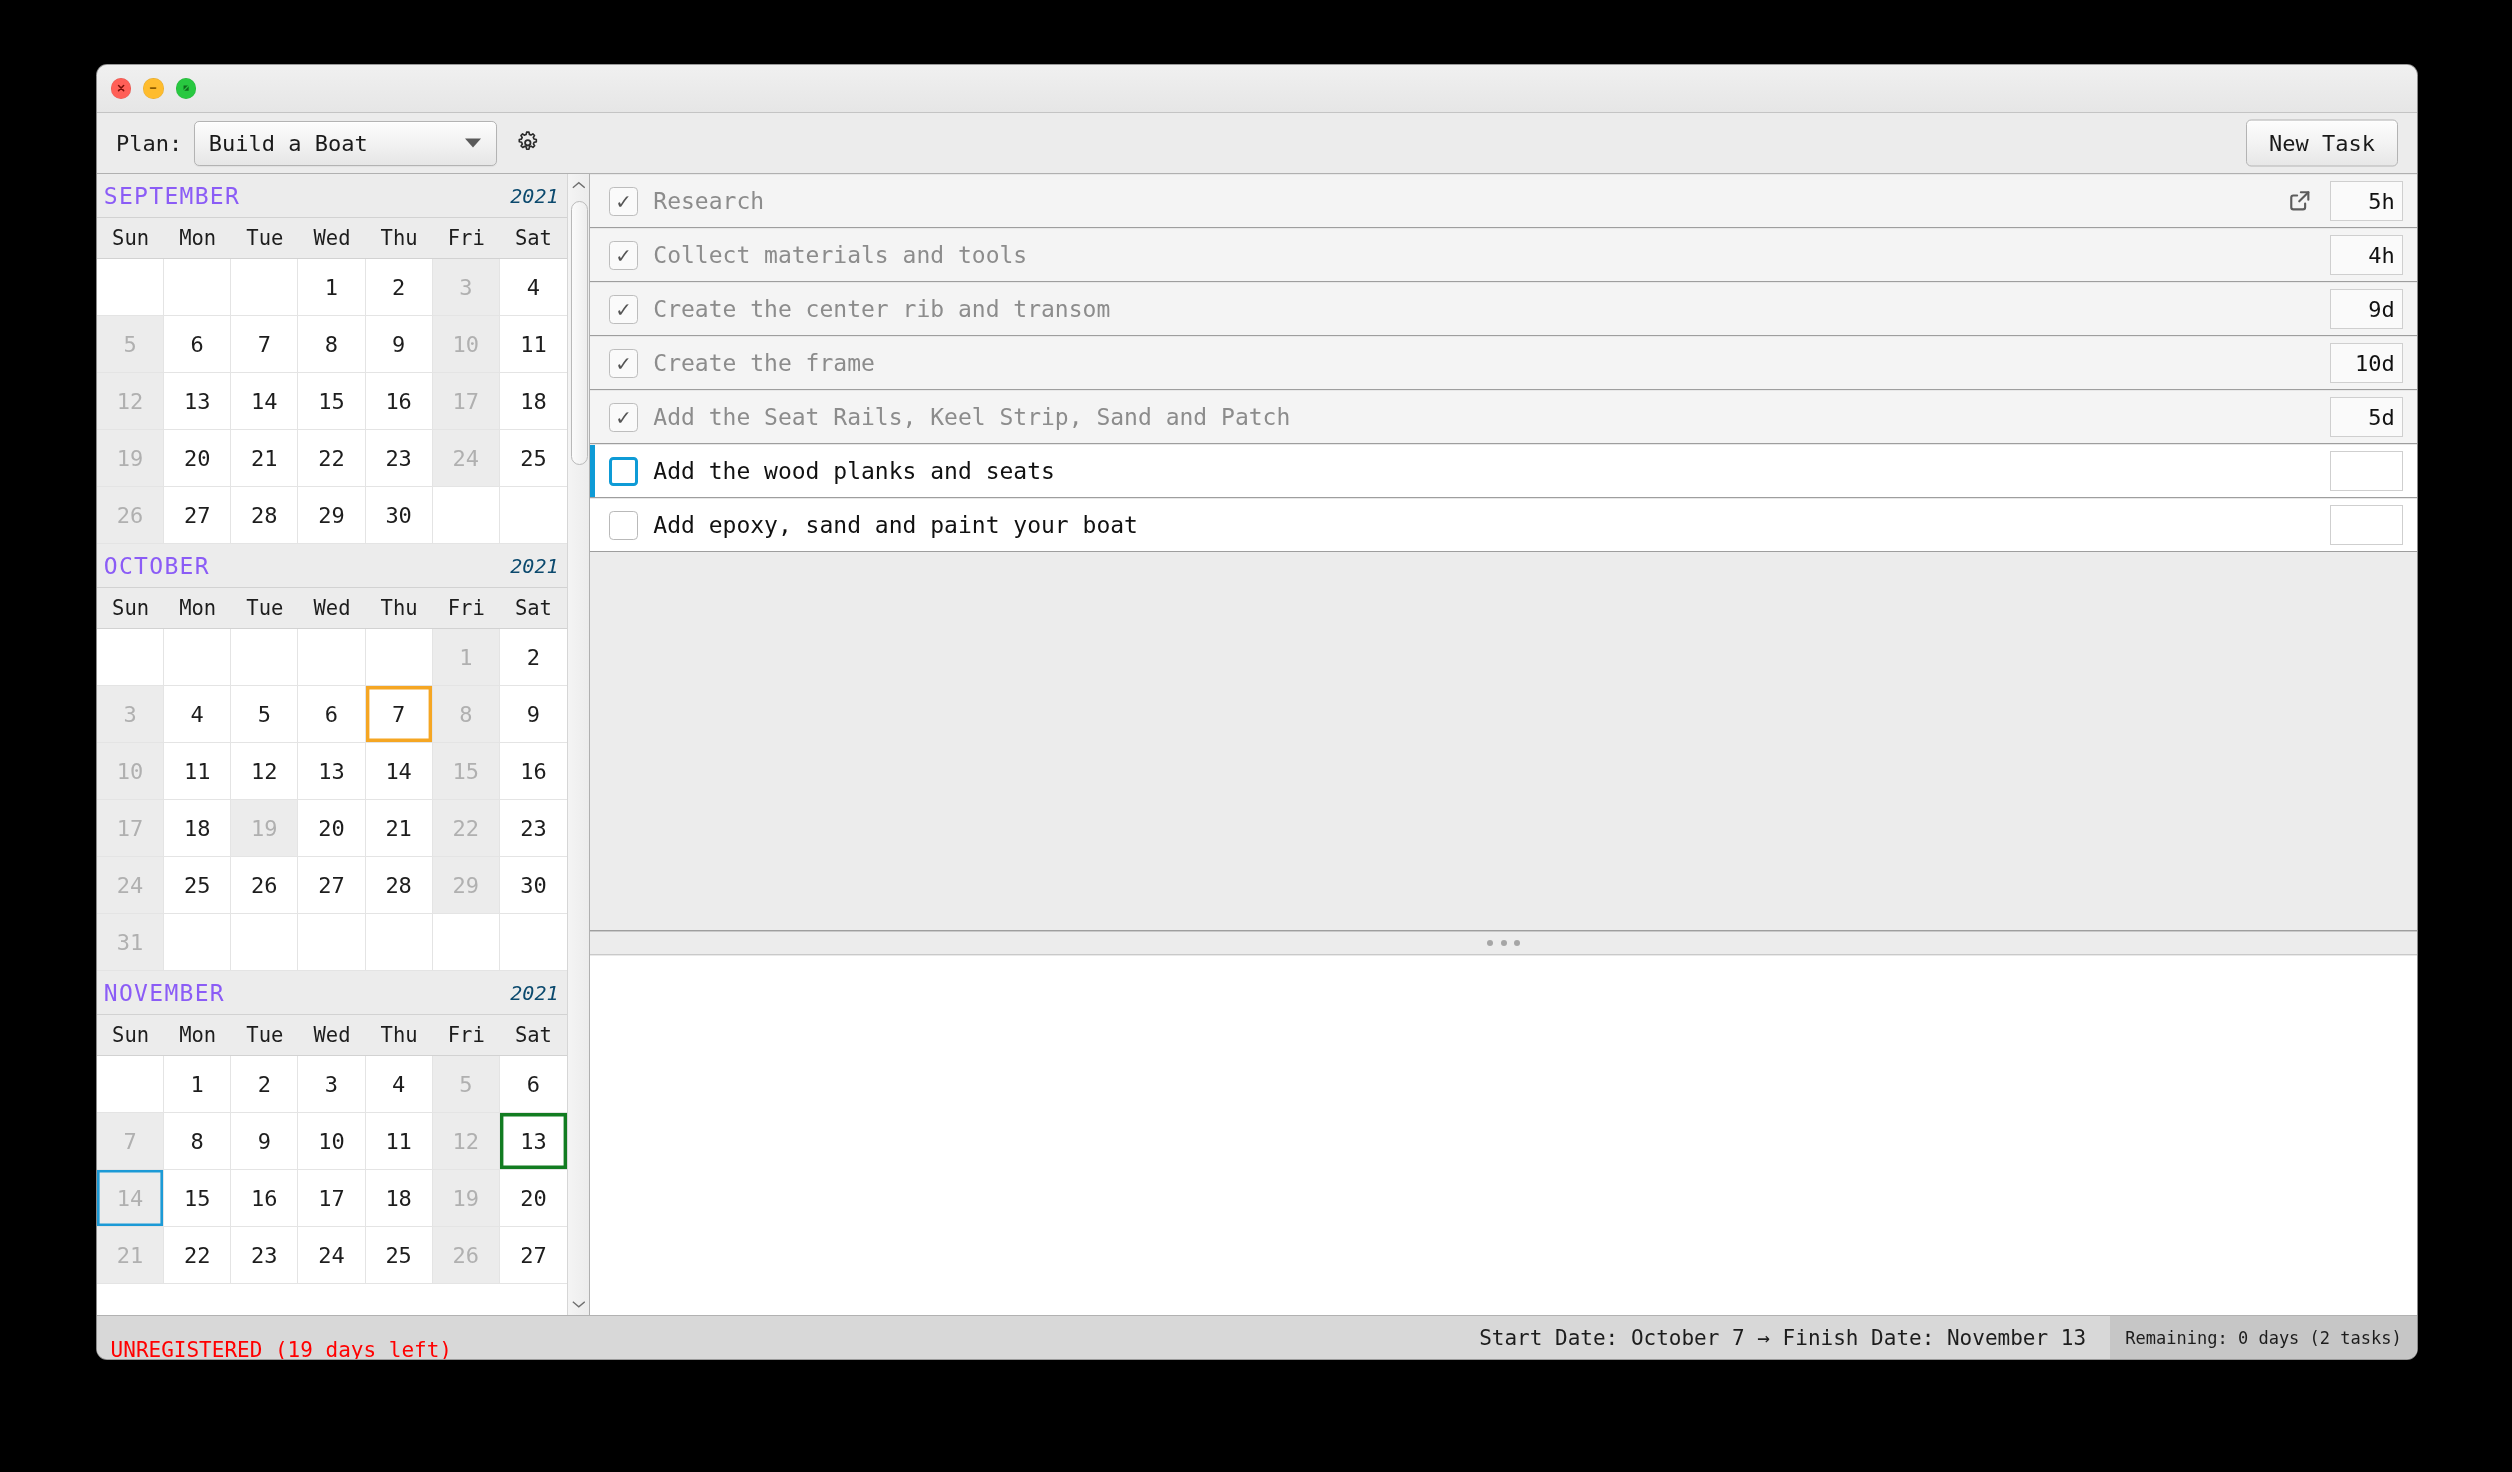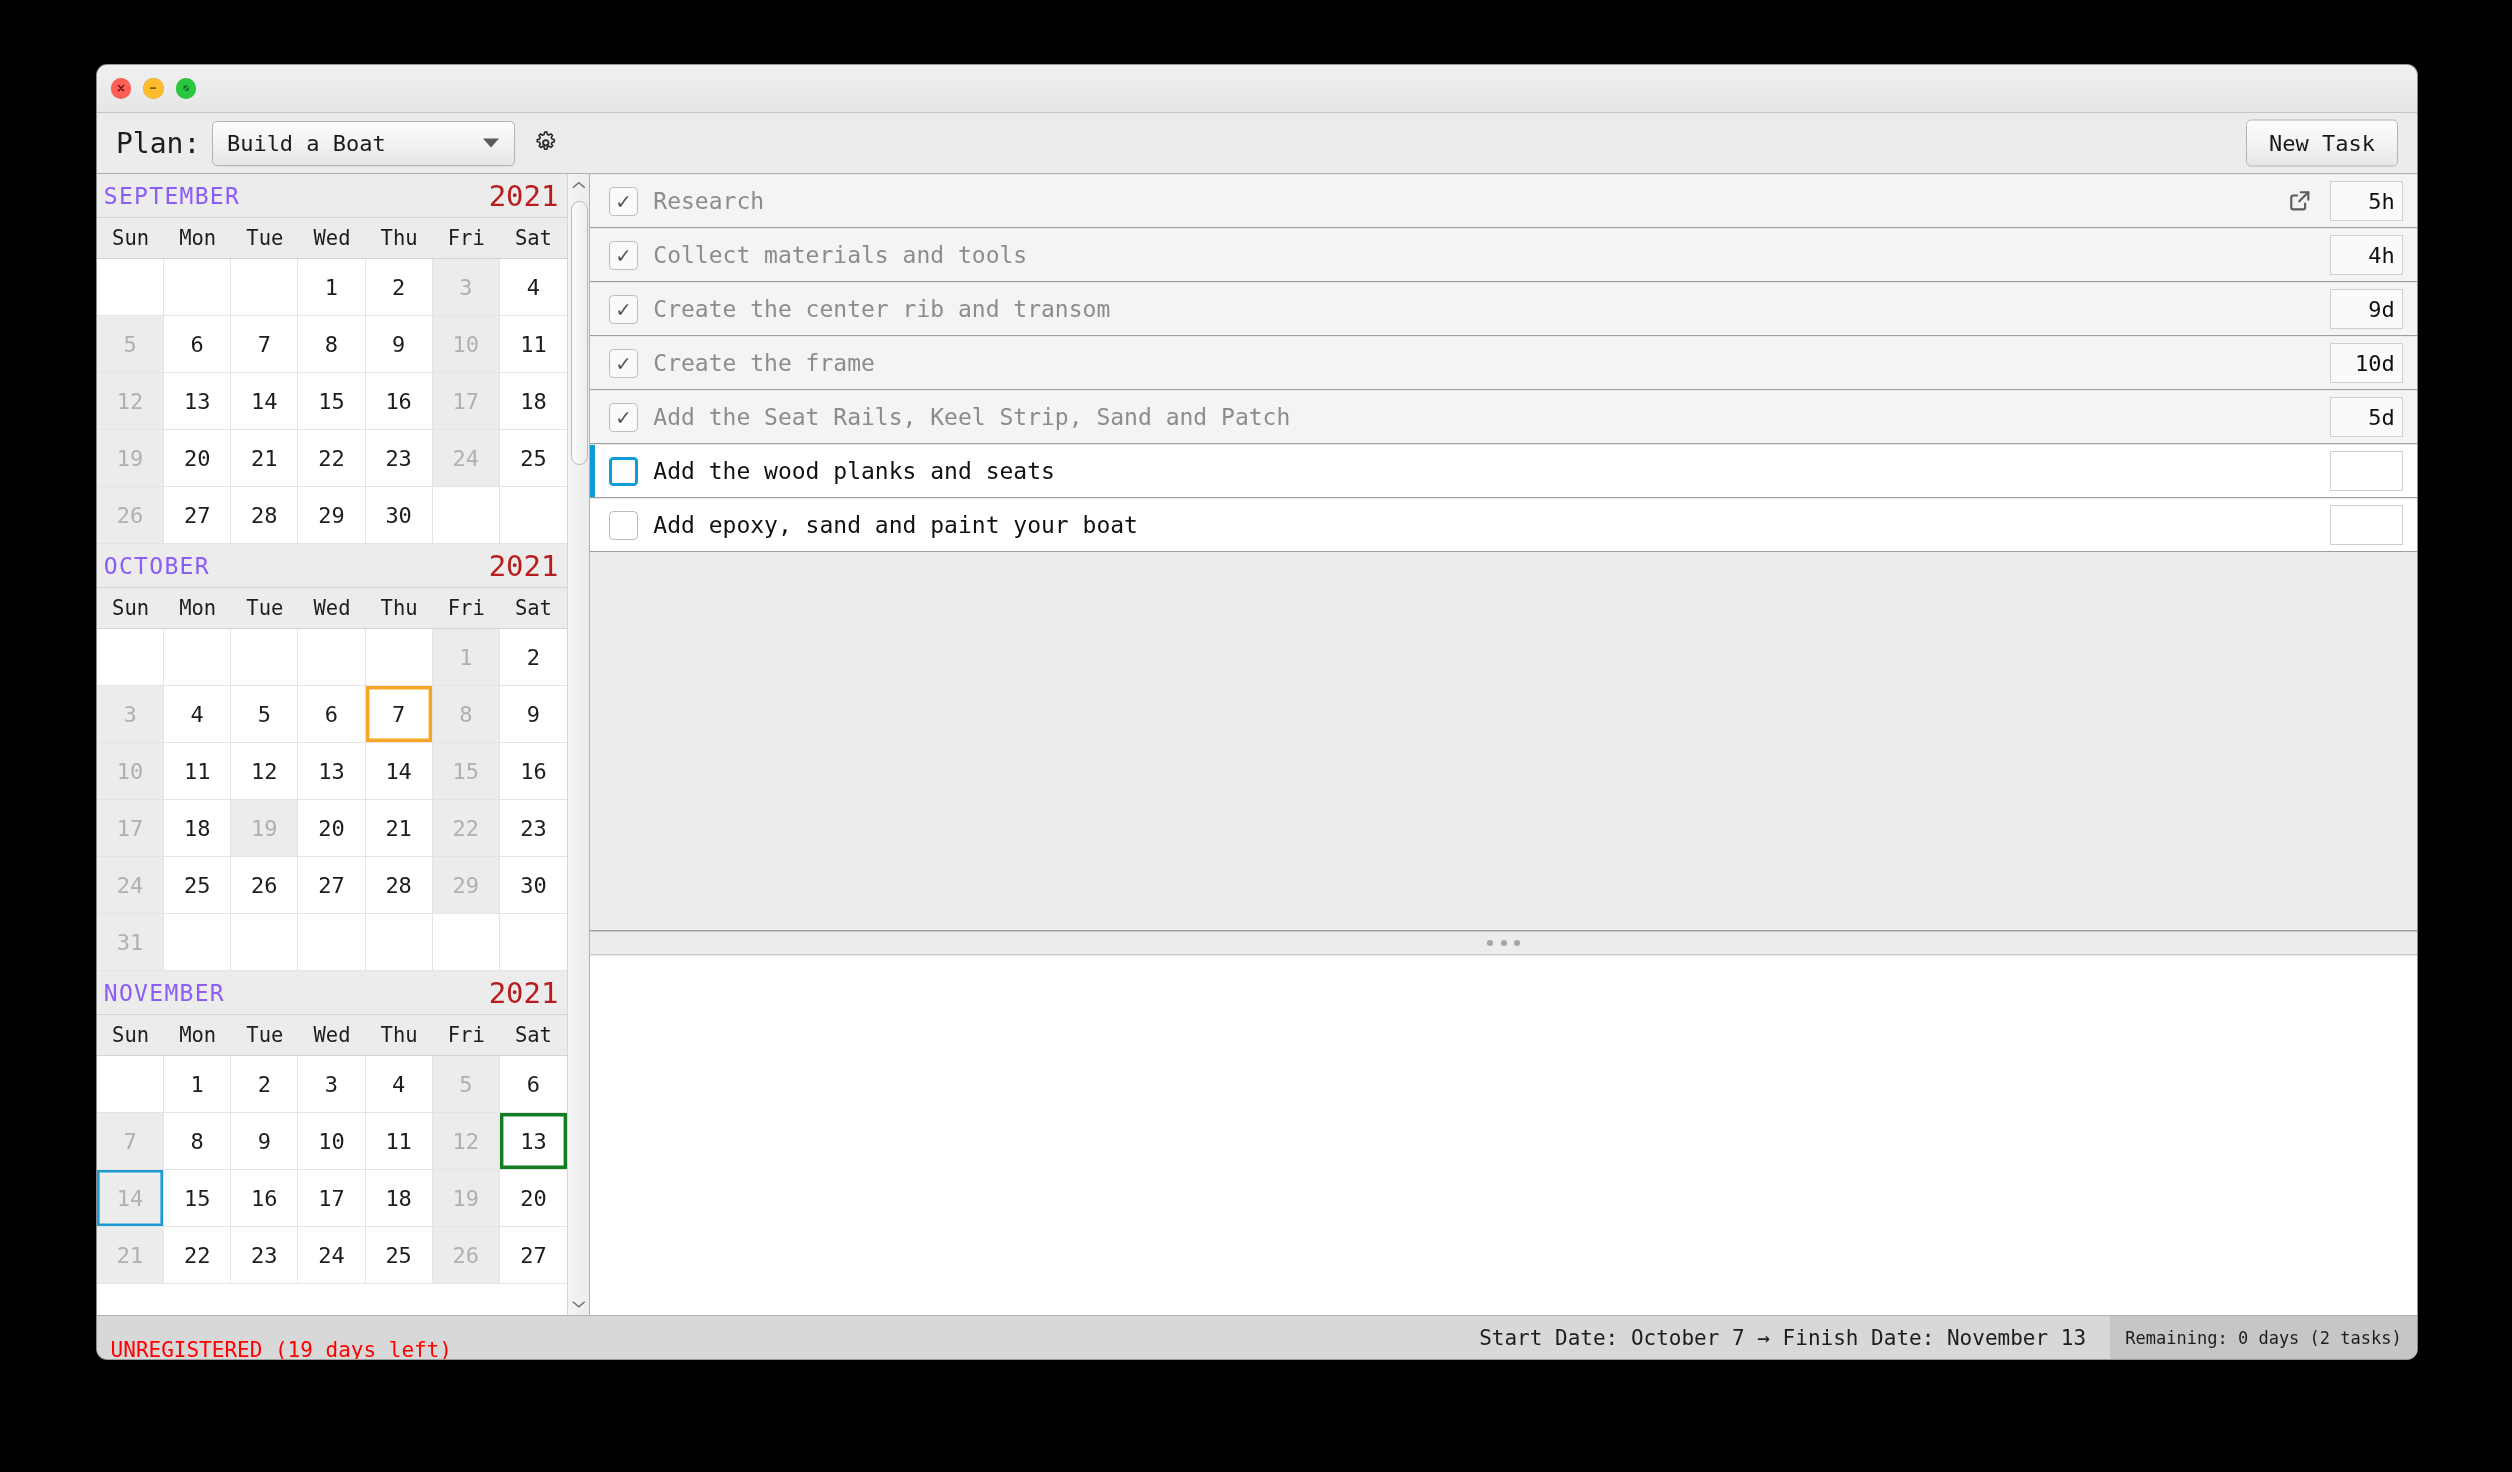--- a/index.html
+++ b/index.html
@@ -51,21 +51,21 @@
     height: 61px;
     background: #ececec;
     border-bottom: 0.9px solid #b0b0b0;
     display: flex;
     align-items: center;
     padding: 0 19px 0 19px;
     flex: 0 0 auto;
     position: relative;
   }
   .plan-label {
-    font-size: 28px; color: #1d1d1d;
+    font-size: 22px; color: #1d1d1d;
     margin-right: 12px; letter-spacing: 0px;
   }
   .plan-select {
     position: relative;
     width: 303px; height: 45px;
     background: linear-gradient(to bottom, #fdfdfd 0%, #f2f2f2 50%, #e6e6e6 100%);
     border: 0.9px solid #b3b3b3;
     border-radius: 5.1px;
     box-shadow: 0 0.9px 0 rgba(255,255,255,.9) inset, 0 0.9px 0.9px rgba(0,0,0,.05);
     display: flex; align-items: center;
@@ -123,21 +123,21 @@
   .month { background: #fff; }
   .month-head {
     height: 44px;
     background: #ececec;
     border-bottom: 0.9px solid #d2d2d2;
     display: flex; align-items: center;
     justify-content: space-between;
     padding: 0 8.5px 0 6.8px;
   }
   .month-name { font-size: 23px; color: #8b5cf6; letter-spacing: 1.3px; }
-  .month-year { font-size: 29px; color: #b91c1c; }
+  .month-year { font-size: 20px; color: #0c4a6e; font-style: italic; }
   .dow-row {
     height: 41px;
     background: #ececec;
     border-bottom: 0.9px solid #d2d2d2;
     display: grid; grid-template-columns: repeat(7, 1fr);
   }
   .dow {
     display: flex; align-items: center; justify-content: center;
     font-size: 20.5px; color: #1d1d1d;
   }

